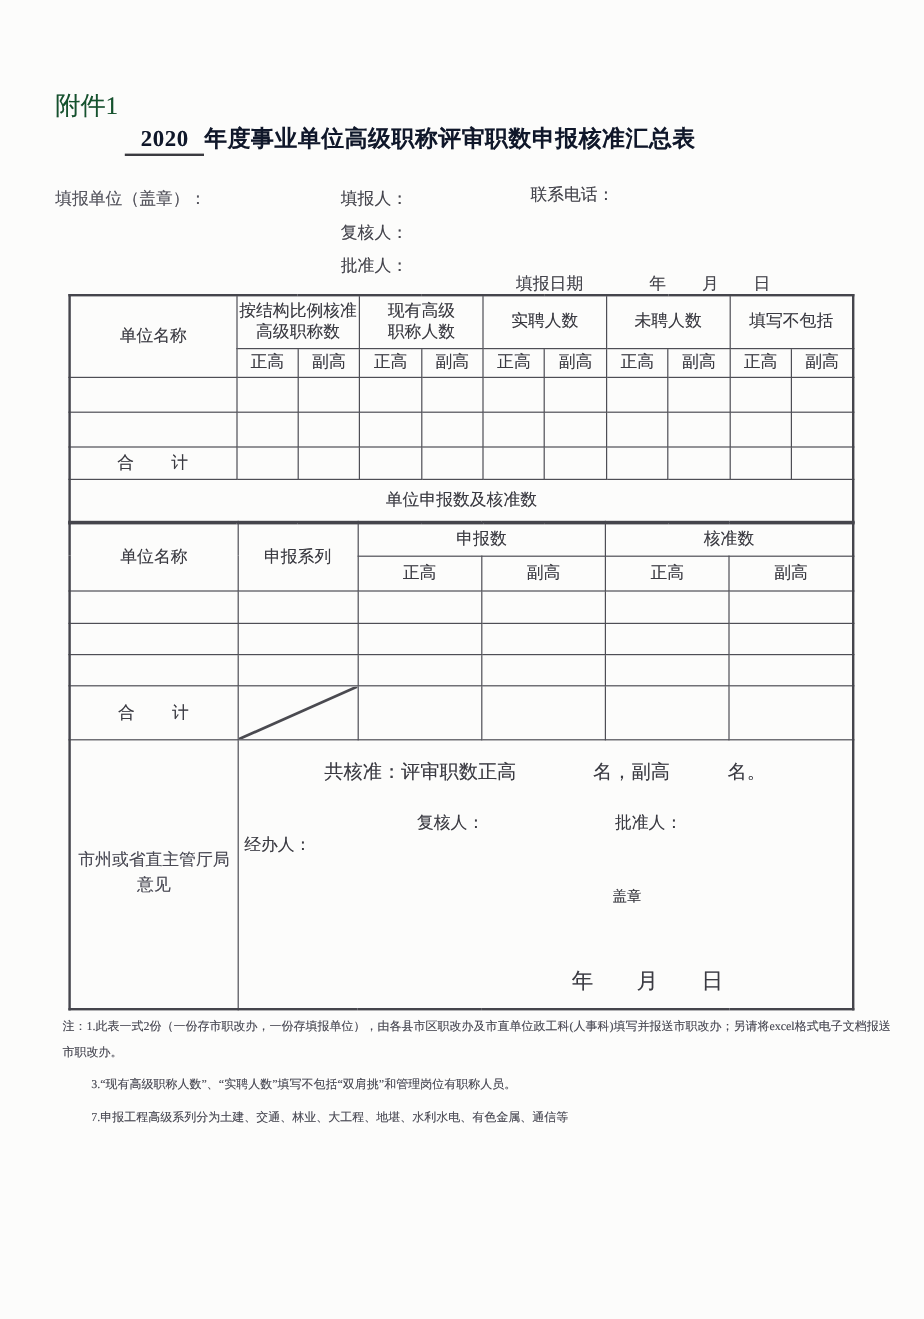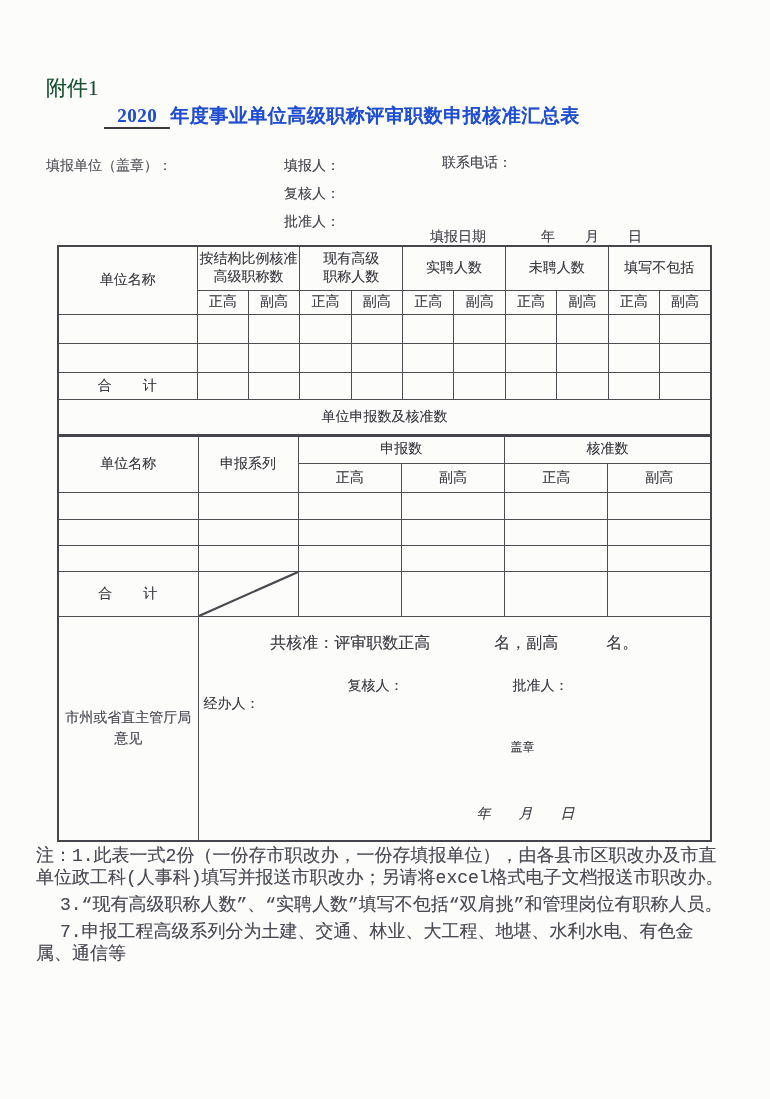--- a/index.html
+++ b/index.html
@@ -7,21 +7,21 @@
     width:770px;height:1099px;
     background:#fcfcfb;
     font-family:"Liberation Serif","DejaVu Serif",serif;
     color:#3b3b42;
     position:relative;
     overflow:hidden;
     text-shadow:0 0 .5px rgba(70,70,80,.45);
   }
   .abs{position:absolute;}
   .attachment{left:46px;top:74px;font-size:21px;color:#14532d;}
-  .title{left:0;top:103px;width:684px;text-align:center;font-size:19px;font-weight:bold;color:#1d4ed8;letter-spacing:.5px;}
+  .title{left:0;top:103px;width:684px;text-align:center;font-size:19px;font-weight:bold;color:#0f172a;letter-spacing:.5px;}
   .title .uline{display:inline-block;border-bottom:2px solid #3a3a40;padding:0 13px;}
   .fld{font-size:14px;color:#45454d;}
   .f-unit{left:46px;top:157px;color:#55555e;}
   .f-filler{left:284px;top:157px;}
   .f-phone{left:442px;top:154px;}
   .f-reviewer{left:284px;top:185px;}
   .f-approver{left:284px;top:213px;}
   .f-date{left:430px;top:228px;}
   .f-y{left:541px;top:228px;}
   .f-m{left:585px;top:228px;}
@@ -39,24 +39,24 @@
   .total-cell{letter-spacing:1px;}
   .diag-cell{position:relative;padding:0;}
   .diag-cell svg{position:absolute;left:0;top:0;width:100%;height:100%;display:block;}
   .opinion-left{color:#4a4a55;line-height:1.55;}
   .opinion-right{position:relative;}
   .op-summary{left:0;top:16px;width:100%;text-align:center;font-size:16px;}
   .op-handler{left:5px;top:78px;font-size:14px;}
   .op-reviewer{left:149px;top:60px;font-size:14px;}
   .op-approver{left:314px;top:60px;font-size:14px;}
   .op-seal{left:312px;top:122px;font-size:12px;}
-  .op-date{left:278px;top:188px;font-size:14px;font-style:italic;}
-
-  .notes{position:absolute;left:36px;top:845px;width:692px;font-size:18px;
-         line-height:22px;color:#4b4b56;font-family:Liberation Mono, monospace;}
+  .op-date{left:278px;top:188px;font-size:18px;}
+
+  .notes{position:absolute;left:52px;top:845px;width:692px;font-size:10px;
+         line-height:22px;color:#4b4b56;}
   .notes p{margin:0 0 5px 0;}
   .notes p.ind{text-indent:24px;}
 </style>
 </head>
 <body>
 
 <div class="abs attachment">附件1</div>
 
 <div class="abs title"><span class="uline">2020</span><span>年度事业单位高级职称评审职数申报核准汇总表</span></div>
 

